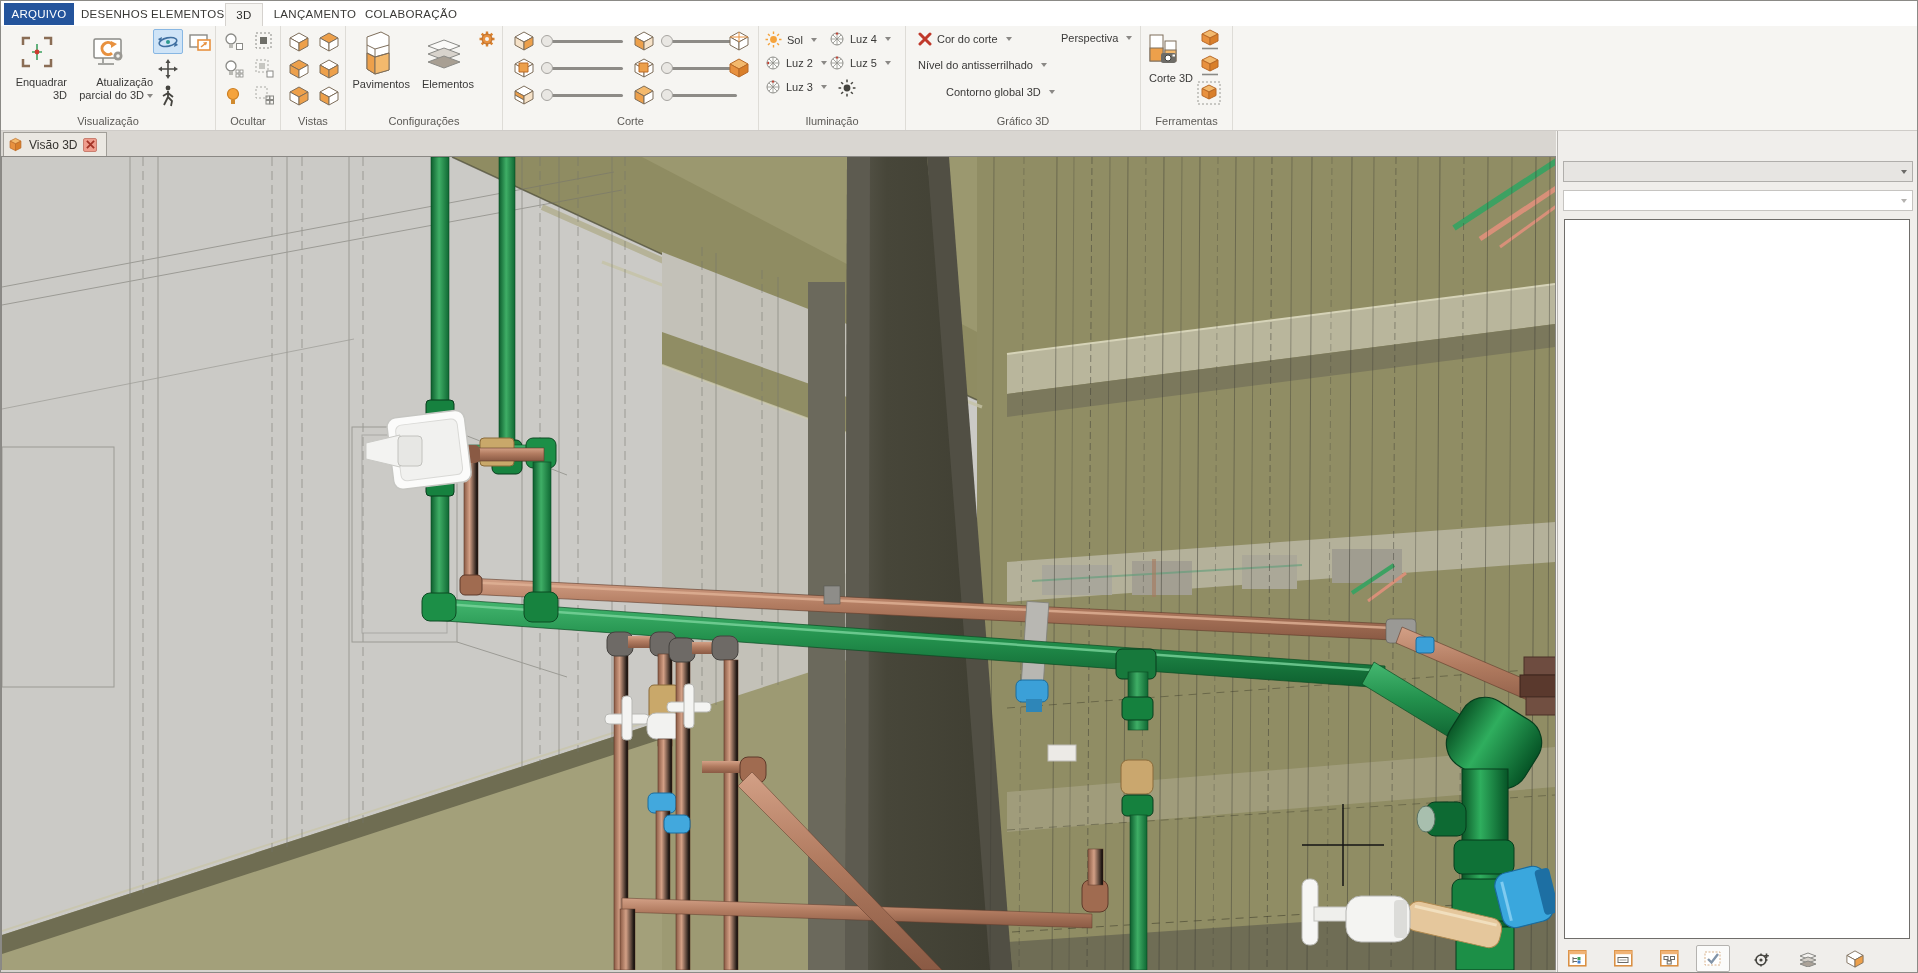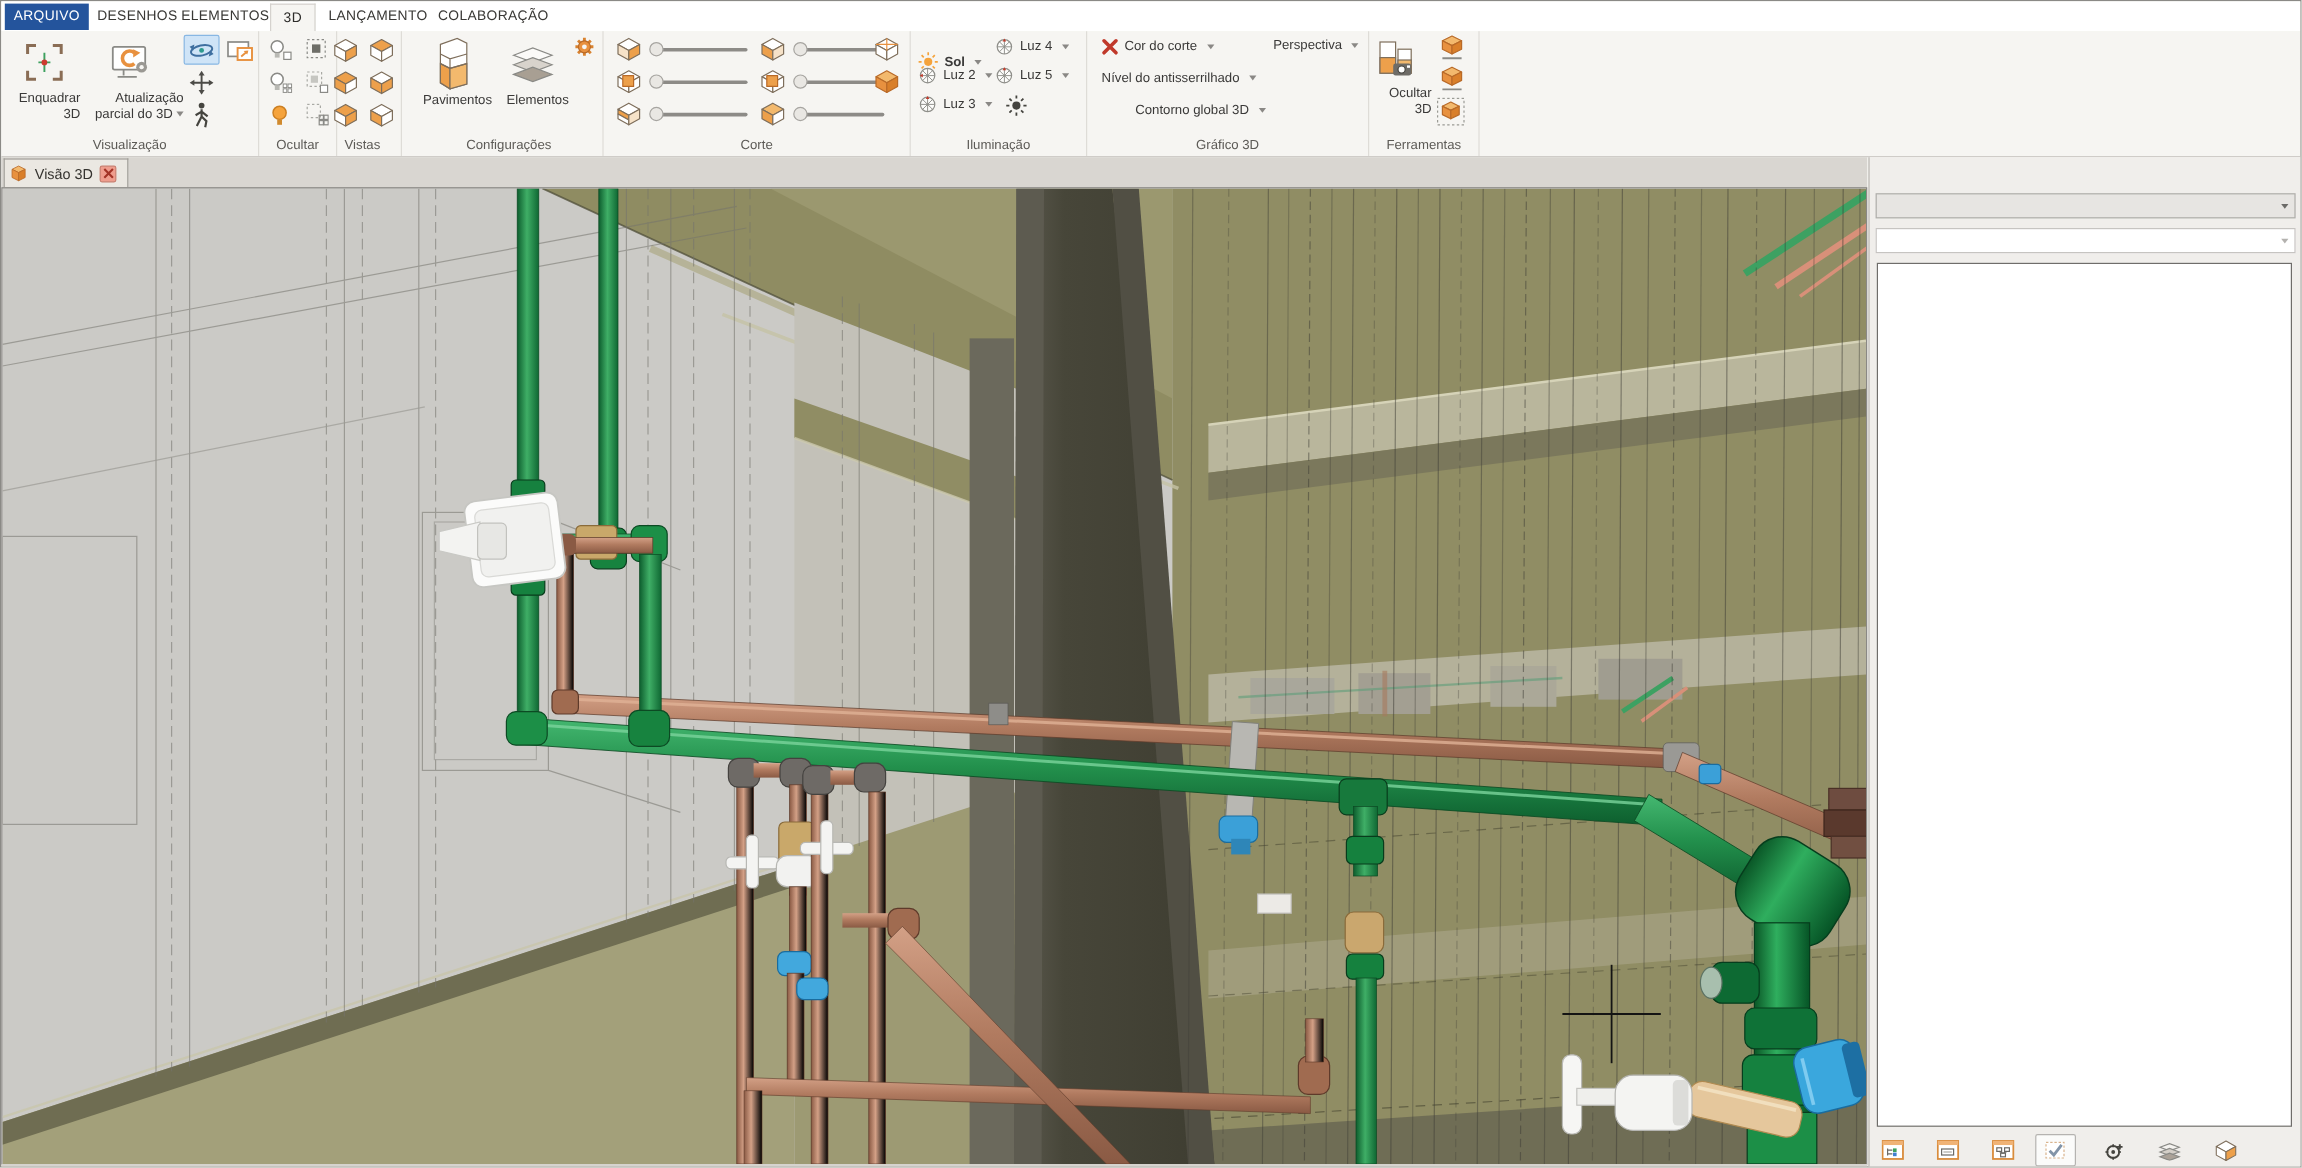--- a/index.html
+++ b/index.html
@@ -167,21 +167,21 @@
           <rect x="1" y="1" width="11" height="11" fill="none" stroke="#a9a9a4" stroke-dasharray="2,2"></rect>
           <rect x="11" y="10" width="3.5" height="3.5" fill="none" stroke="#8a8a86"></rect>
             <rect x="15" y="10" width="3.5" height="3.5" fill="none" stroke="#8a8a86"></rect>
           <rect x="11" y="14.5" width="3.5" height="3.5" fill="none" stroke="#8a8a86"></rect>
             <rect x="15" y="14.5" width="3.5" height="3.5" fill="none" stroke="#8a8a86"></rect>
         </svg>
       </div>
       <div class="grplabel"><span>Ocultar</span></div>
     </div>
 
-    <div class="grp" style="left:269px;width:65px;">
+    <div class="grp" style="left:280px;width:65px;">
       <div class="toolbtn" style="left:4px;top:3px;width:28px;height:25px;">
         <svg width="22" height="20" viewBox="0 0 22 20">
             <g stroke="#7e6e5b" stroke-linejoin="round">
               <polygon points="11,1 20,6 11,11 2,6" fill="#fff"></polygon>
               <polygon points="2,6 11,11 11,19 2,14" fill="#fff"></polygon>
               <polygon points="20,6 11,11 11,19 20,14" fill="#eda04b"></polygon>
             </g>
           </svg>
       </div>
       <div class="toolbtn" style="left:34px;top:3px;width:28px;height:25px;">
@@ -362,21 +362,21 @@
               <path d="M9,1.5 V16.5 M1.5,9 H16.5 M3.7,3.7 L14.3,14.3 M14.3,3.7 L3.7,14.3"></path>
             </g>
           <circle cx="9" cy="9" r="5" fill="#e8913f" stroke="#b96a28"></circle>
           <circle cx="9" cy="9" r="2" fill="#f6f5f2"></circle>
         </svg>
       </div>
       <div class="grplabel"><span>Configurações</span></div>
     </div>
 
     <div class="grp" style="left:758px;width:147px;">
-      <div class="ditem" style="left:6px;top:17px;font-weight:bold;">
+      <div class="ditem" style="left:6px;top:5px;">
         <svg width="17" height="17" viewBox="0 0 17 17">
           <circle cx="8.5" cy="8.5" r="3.4" fill="#f5a33c"></circle>
           <g stroke="#f5a33c" stroke-width="1.4">
               <path d="M8.5,.5 V3 M8.5,14 V16.5 M.5,8.5 H3 M14,8.5 H16.5 M3,3 L4.8,4.8 M12.2,12.2 L14,14 M14,3 L12.2,4.8 M4.8,12.2 L3,14"></path>
             </g>
         </svg>
         <span class="ilabel">Sol</span>
           <span class="caret"></span>
       </div>
       <div class="ditem" style="left:70px;top:5px;">
@@ -454,21 +454,21 @@
         <svg width="36" height="36" viewBox="0 0 36 36">
           <rect x="2" y="4" width="13" height="26" fill="#fff" stroke="#7e6e5b"></rect>
           <rect x="2" y="17" width="13" height="13" fill="#eda04b" stroke="#7e6e5b"></rect>
           <rect x="17" y="10" width="11" height="20" fill="#fff" stroke="#7e6e5b"></rect>
           <rect x="17" y="19" width="11" height="11" fill="#f3b96d" stroke="#7e6e5b"></rect>
           <rect x="13" y="22" width="15" height="10" rx="2" fill="#6e6c67"></rect>
           <circle cx="20" cy="27" r="3" fill="#fff" stroke="#45443f"></circle>
           <rect x="24.5" y="23.5" width="2.5" height="2" fill="#fff"></rect>
         </svg>
       </div>
-      <div class="btnlabel abs" style="left:0px;top:46px;width:52px;"><span>Ocultar 3D</span></div>
+      <div class="btnlabel abs" style="left:0px;top:46px;width:52px;"><span>Corte 3D</span></div>
       <div class="toolbtn" style="left:56px;top:2px;width:26px;height:24px;">
         <svg width="22" height="22" viewBox="0 0 22 22">
             <g stroke="#b96a28" stroke-linejoin="round">
               <polygon points="11,1 19,5 11,9 3,5" fill="#f3b96d"></polygon>
               <polygon points="3,5 11,9 11,16 3,12" fill="#e8913f"></polygon>
               <polygon points="19,5 11,9 11,16 19,12" fill="#d97f2a"></polygon>
             </g>
             <line x1="3" y1="19.5" x2="19" y2="19.5" stroke="#8a8a86" stroke-width="1.6"></line>
           </svg>
       </div>

